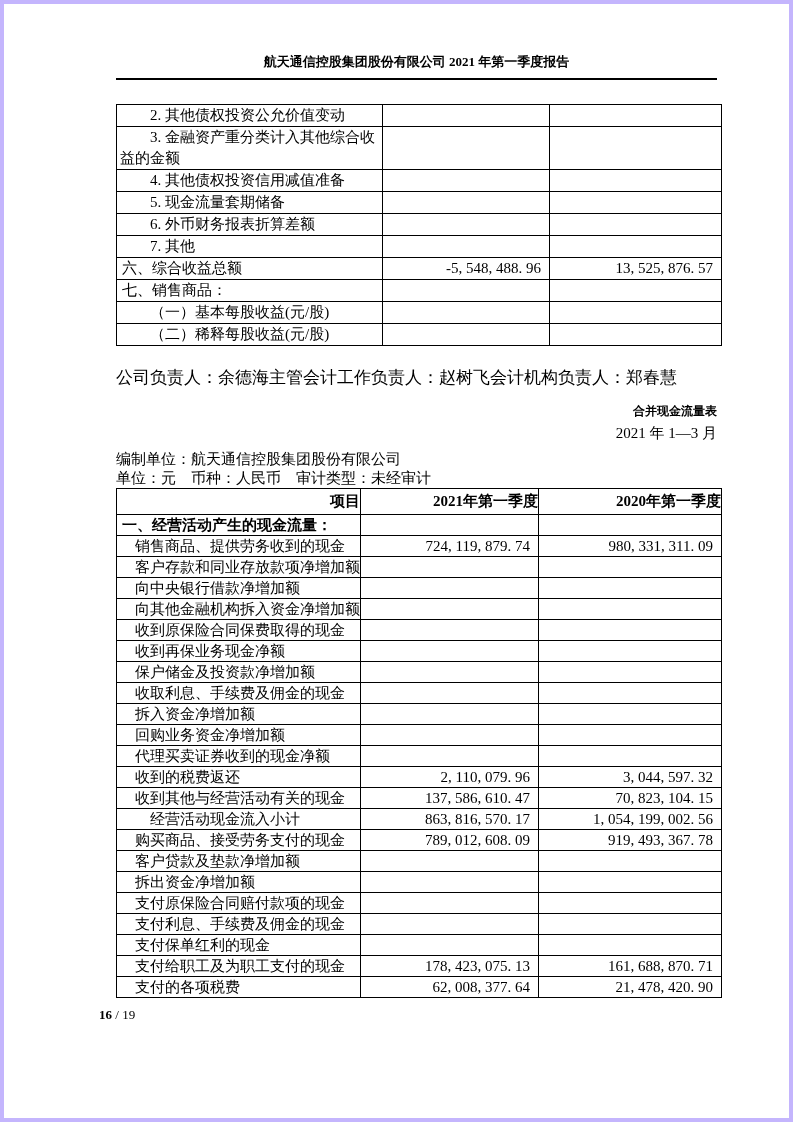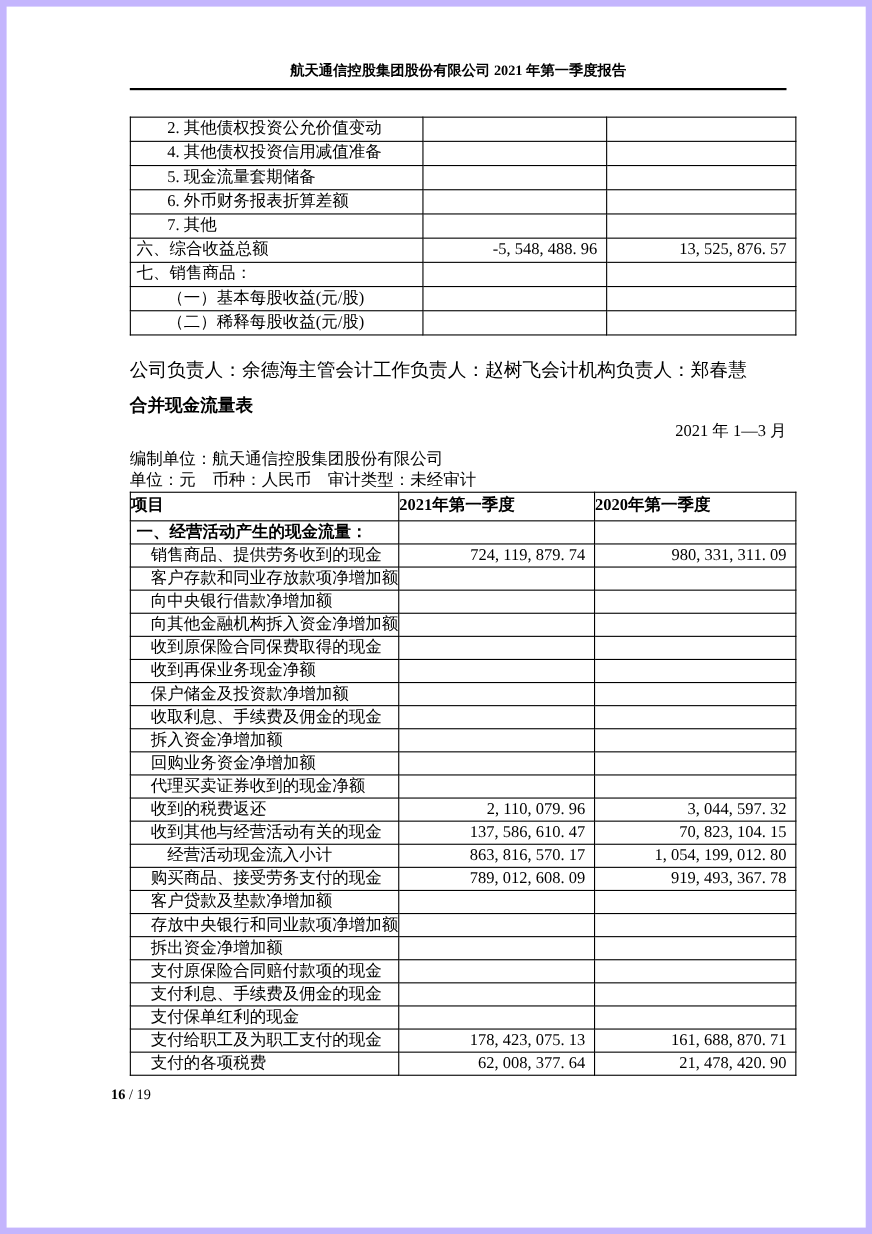--- a/index.html
+++ b/index.html
@@ -1,19 +1,19 @@
 <!DOCTYPE html>
 <html><head>
 <meta charset="utf-8">
 <style>
   * { margin:0; padding:0; box-sizing:border-box; }
   html,body { background:#ffffff; }
   .page {
     width:793px; height:1122px;
-    border:6px solid #c4b5fd;
+    border:4px solid #c4b5fd;
     background:#ffffff;
     color:#000;
     font-family:"Liberation Serif","DejaVu Serif",serif;
     padding:48px 72px 0 112px;
     position:relative;
     overflow:hidden;
   }
   .header-title{
     text-align:center; font-weight:bold; font-size:13px;
     line-height:20px; padding-bottom:6px;
@@ -21,32 +21,32 @@
   .header-rule{ border-top:2px solid #000; height:0; }
 
   table{ border-collapse:collapse; width:100%; table-layout:fixed;padding-left:34px; }
   td,th{ border:1px solid #000; font-size:15px; padding:0; vertical-align:middle; }
 
   .t1{ margin-top:24px; }
   .t1 td{ height:21px; line-height:21px; }
 
   .t2{ margin-top:0; }
   .t2 td{ height:20px; line-height:20px; }
-  .t2 th{ height:25px; line-height:25px; font-weight:bold; text-align:left; }
+  .t2 th{ height:25px; line-height:25px; font-weight:bold; text-align:right; }
 
   td.item{ padding:0 3px; white-space:nowrap; overflow:hidden; text-align:left; }
   td.item.wrap{ white-space:normal; overflow:visible; }
   td.item.ind0{ text-indent:2px; }
   td.item.ind1{ text-indent:15px; }
   td.item.ind2{ text-indent:30px; }
   td.item.bold{ font-weight:bold; }
   td.num{ text-align:right; padding:0 8px 0 2px; white-space:nowrap; }
 
   .officers{ margin-top:22px; font-size:17px; line-height:20px; }
-  .stmt-title{ margin-top:12px; text-align:left; font-weight:bold; font-size:16px; line-height:22px; }
+  .stmt-title{ margin-top:12px; text-align:right; font-weight:bold; font-size:12px; line-height:22px; }
   .stmt-period{ margin-top:1px; text-align:right; font-size:15px; line-height:20px; }
   .prepared{ margin-top:7px; font-size:15px; line-height:19px; }
   .unitline{ font-size:15px; line-height:18px; margin-bottom:1px; }
   .footer{ margin-top:9px; text-align:left; font-size:13px; position:relative; left:-17px; }
   .footer .cur{ font-weight:bold; }
 </style>
 </head>
 <body>
 
 <div class="page">
@@ -56,20 +56,25 @@
 
   <table class="t1">
     <colgroup>
         <col style="width:266px">
         <col style="width:167px">
         <col style="width:172px">
       </colgroup>
     <tbody>
         <tr>
           <td class="item ind2">2. 其他债权投资公允价值变动</td>
+          <td class="num"></td>
+          <td class="num"></td>
+        </tr>
+        <tr>
+          <td class="item ind2 wrap">3. 金融资产重分类计入其他综合收益的金额</td>
           <td class="num"></td>
           <td class="num"></td>
         </tr>
         <tr>
           <td class="item ind2">4. 其他债权投资信用减值准备</td>
           <td class="num"></td>
           <td class="num"></td>
         </tr>
         <tr>
           <td class="item ind2">5. 现金流量套期储备</td>
@@ -196,38 +201,33 @@
           <td class="num">3, 044, 597. 32</td>
         </tr>
         <tr>
           <td class="item ind1">收到其他与经营活动有关的现金</td>
           <td class="num">137, 586, 610. 47</td>
           <td class="num">70, 823, 104. 15</td>
         </tr>
         <tr>
           <td class="item ind2">经营活动现金流入小计</td>
           <td class="num">863, 816, 570. 17</td>
-          <td class="num">1, 054, 199, 012. 80</td>
+          <td class="num">1, 054, 199, 002. 56</td>
         </tr>
         <tr>
           <td class="item ind1">购买商品、接受劳务支付的现金</td>
           <td class="num">789, 012, 608. 09</td>
           <td class="num">919, 493, 367. 78</td>
         </tr>
         <tr>
           <td class="item ind1">客户贷款及垫款净增加额</td>
           <td class="num"></td>
           <td class="num"></td>
         </tr>
         <tr>
-          <td class="item ind1">存放中央银行和同业款项净增加额</td>
-          <td class="num"></td>
-          <td class="num"></td>
-        </tr>
-        <tr>
           <td class="item ind1">拆出资金净增加额</td>
           <td class="num"></td>
           <td class="num"></td>
         </tr>
         <tr>
           <td class="item ind1">支付原保险合同赔付款项的现金</td>
           <td class="num"></td>
           <td class="num"></td>
         </tr>
         <tr>

